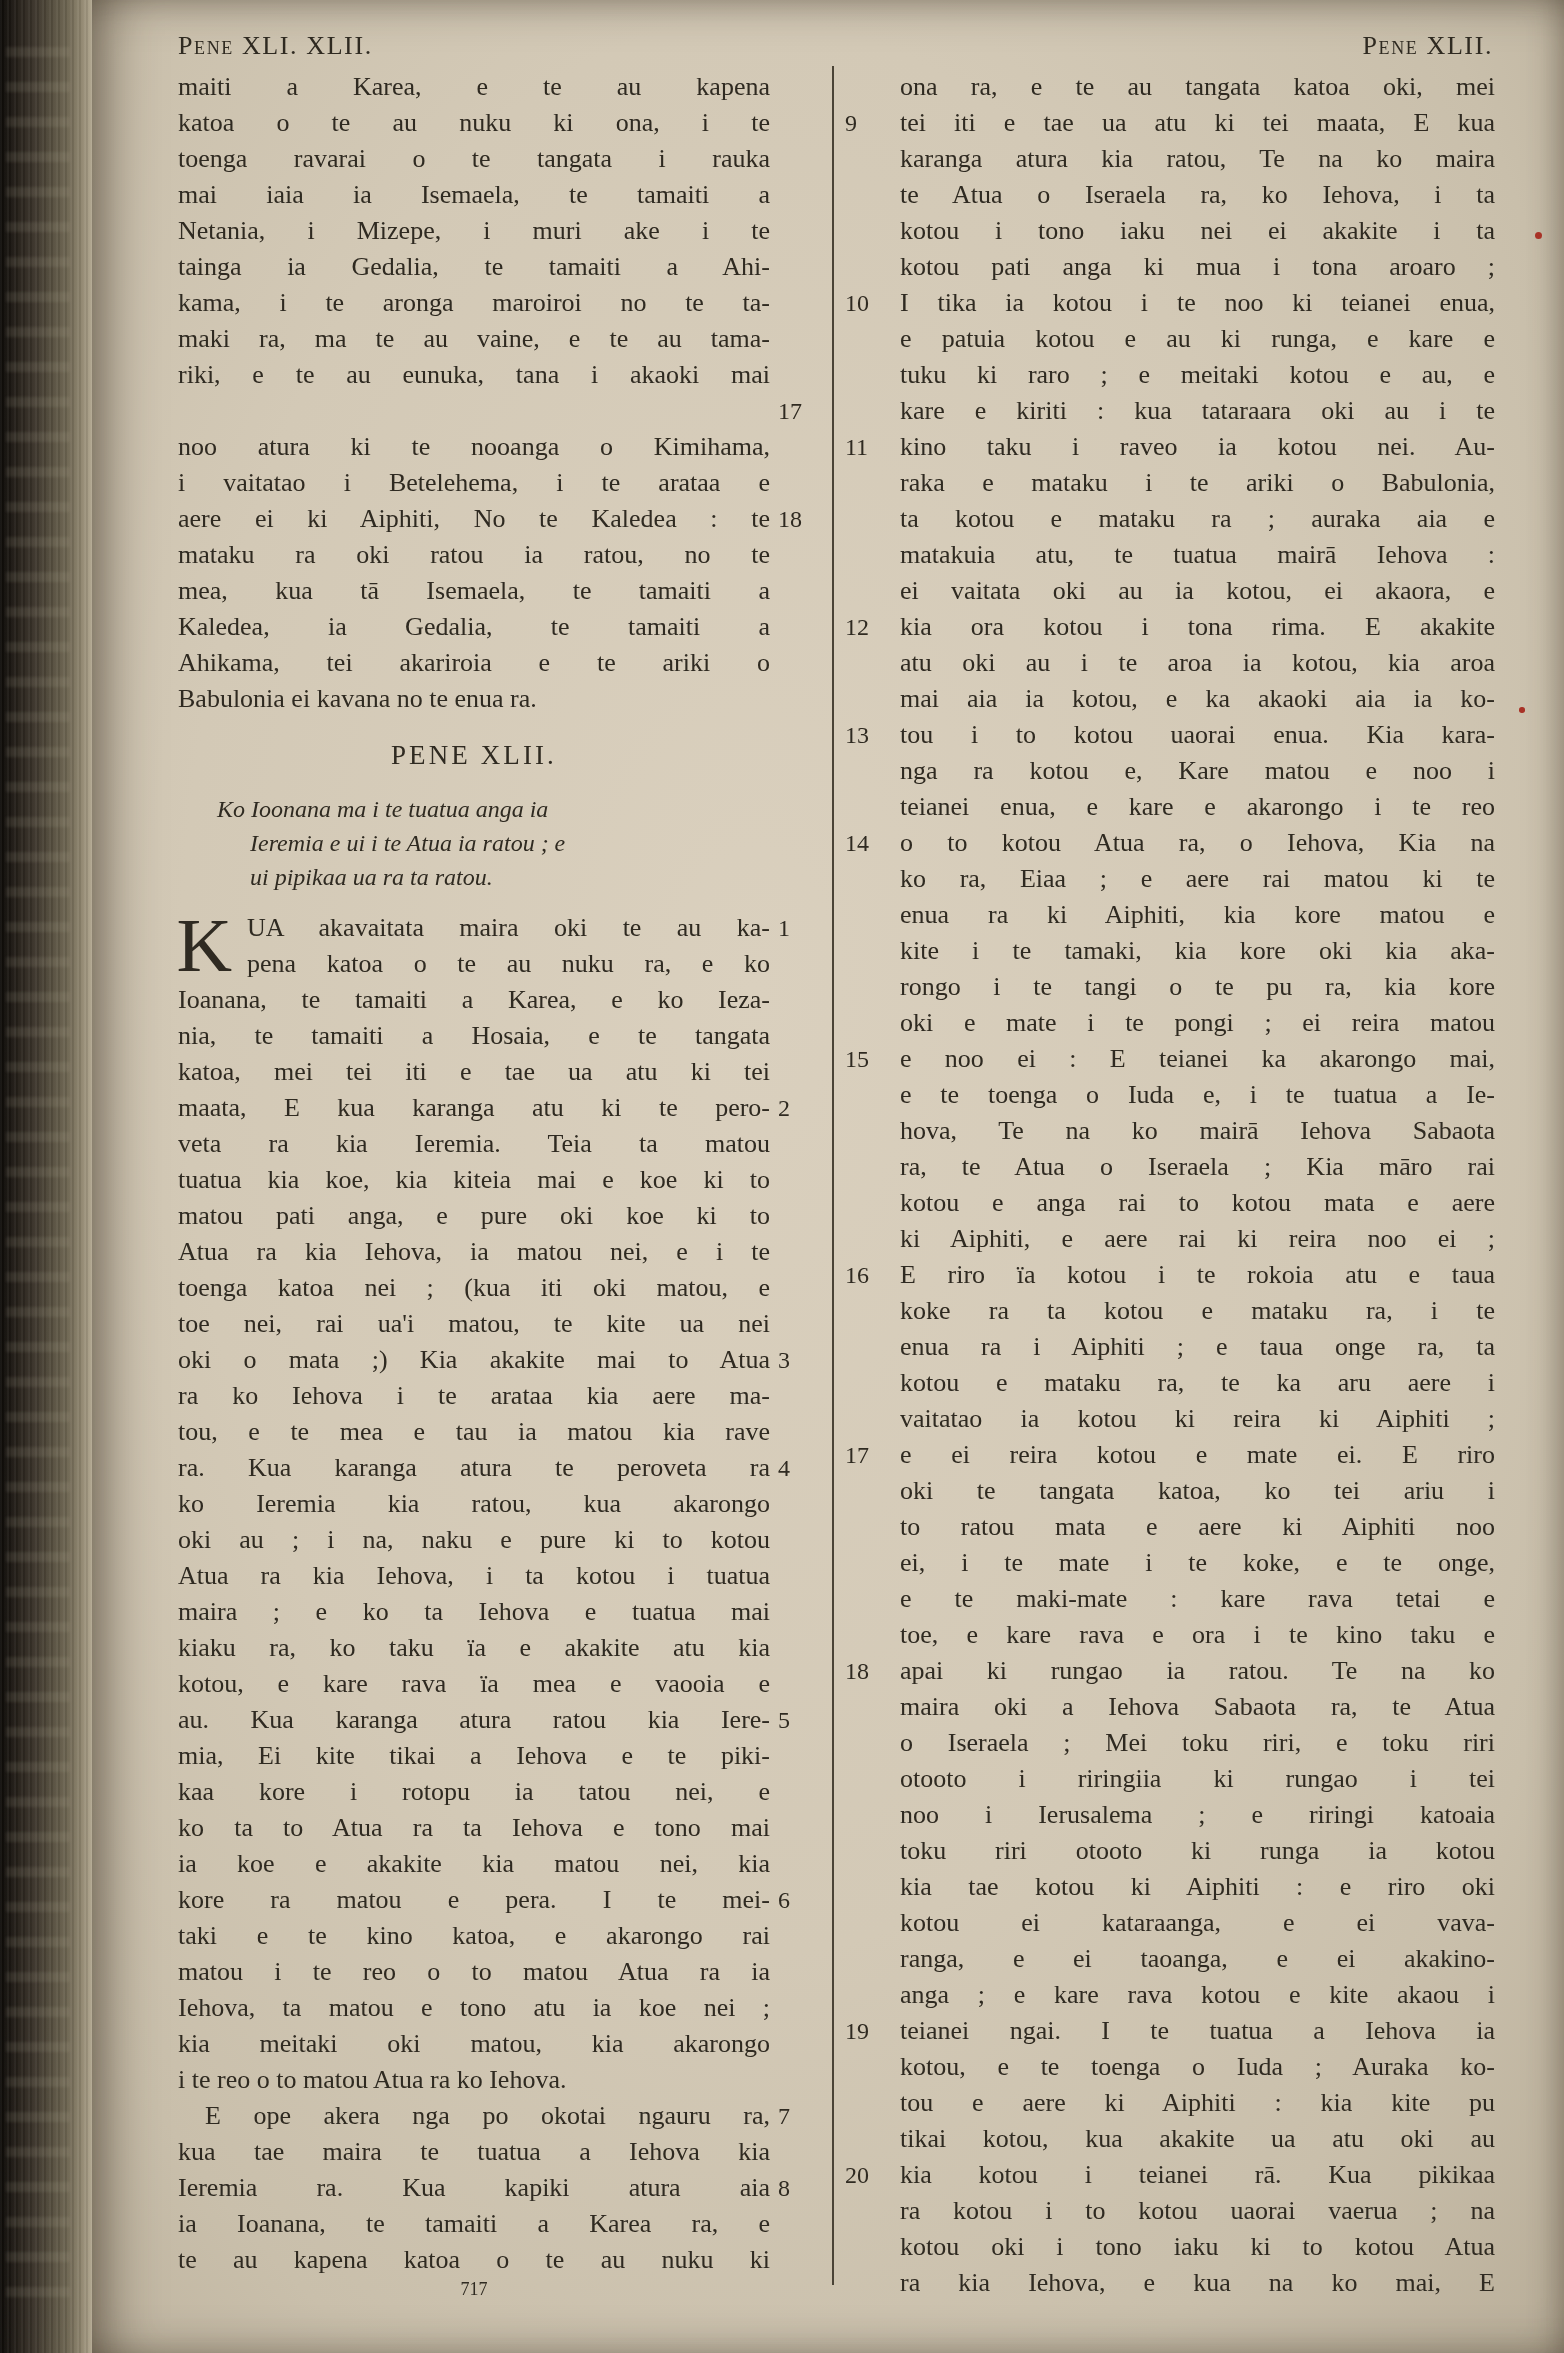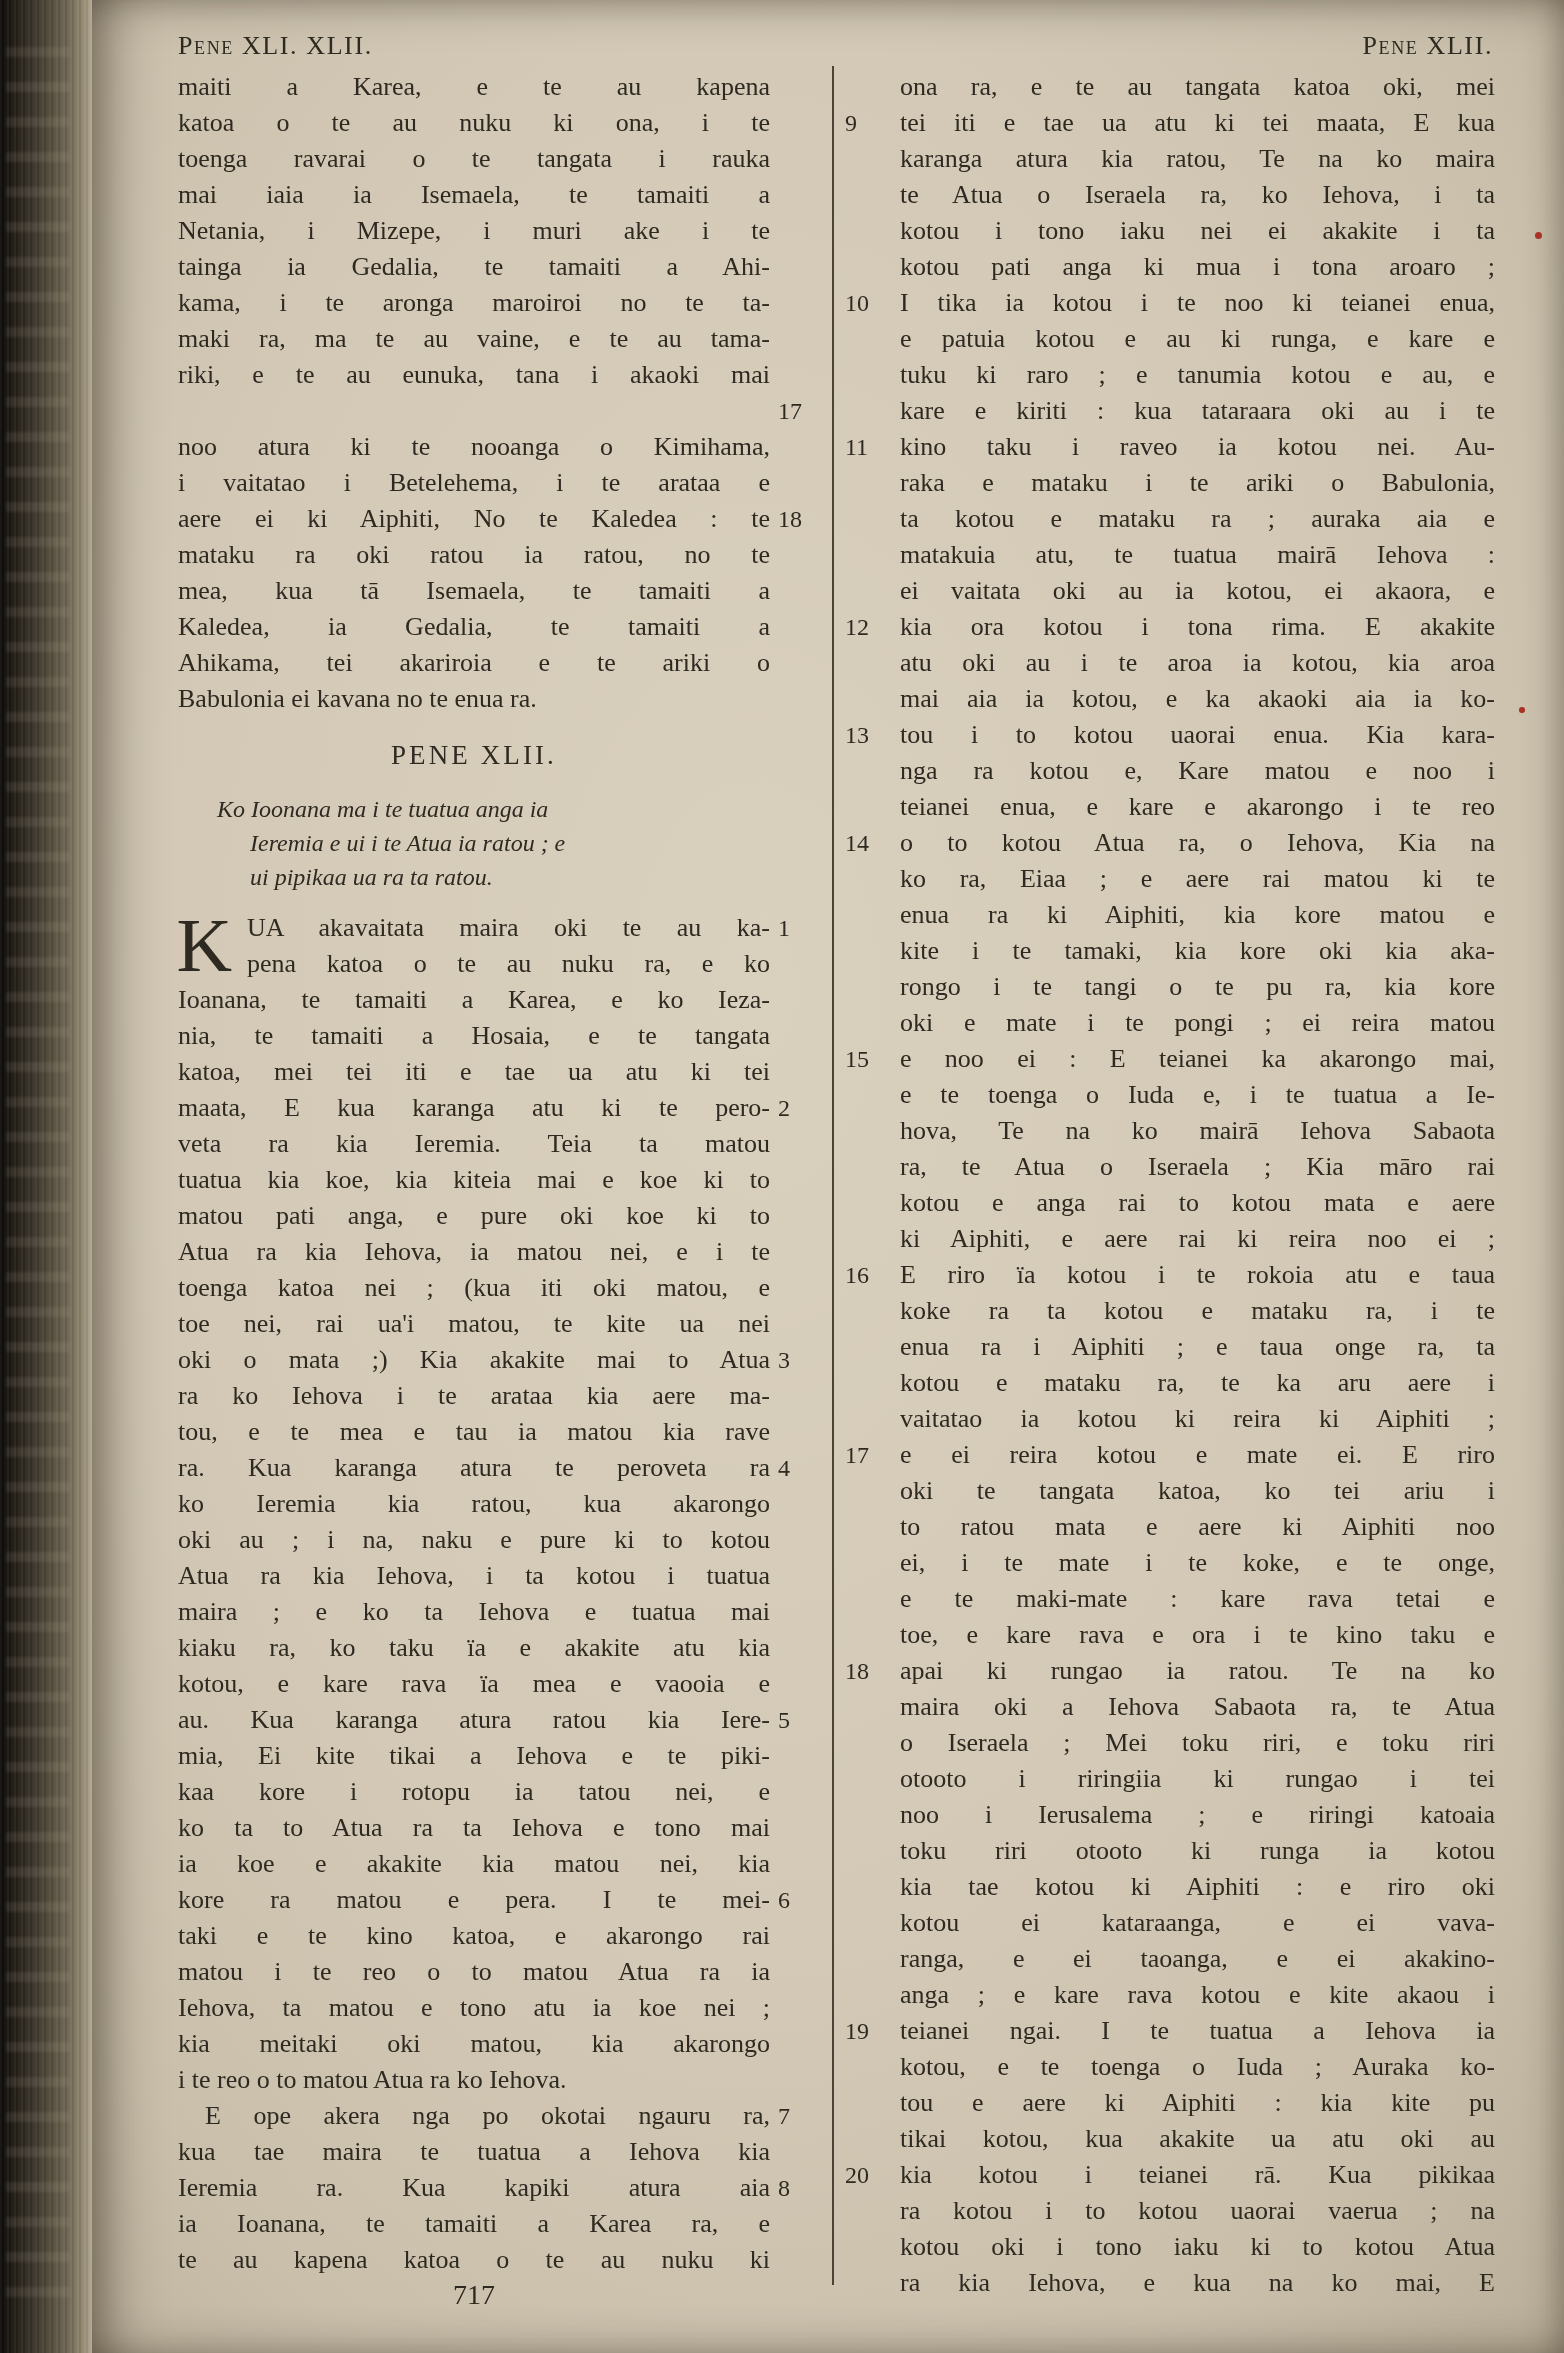--- a/index.html
+++ b/index.html
@@ -48,21 +48,21 @@
 
   .chapter-heading { margin-top:22px; margin-bottom:20.3px; height:33px; line-height:33px;
                      text-align:center; font-size:27px; letter-spacing:3.1px; }
   .chapter-summary { margin-bottom:15.6px; padding-left:17px; font-style:italic; font-size:24px; }
   .summary-line { height:34px; line-height:34px;margin-left:22px; }
   .hang { padding-left:33px; }
 
   .has-dropcap { position:relative; }
   .dropcap { position:absolute; left:-1.6px; top:1.6px; font-size:77px; line-height:69px; }
 
-  .page-number { position:absolute; left:86px; width:592px; top:2279px; text-align:center; font-size:28px; }
+  .page-number { position:absolute; left:86px; width:592px; top:2279px; text-align:center; font-size:18px; }
 
   .speck { position:absolute; border-radius:50%; background:#a83226; }
   #speck1 { left:1535px; top:232px; width:7px; height:7px; }
   #speck2 { left:1519px; top:707px; width:5.5px; height:5.5px; }
 </style>
 </head>
 <body>
 
 <div class="screen">
   <div class="spine"></div>
@@ -149,21 +149,21 @@
     <div id="col-right" class="col">
         <div class="para">
           <div class="tline"><span>ona ra, e te au tangata katoa oki, mei</span></div>
           <div class="tline"><span>tei iti e tae ua atu ki tei maata, E kua</span><span class="verse verse-left">9</span></div>
           <div class="tline"><span>karanga atura kia ratou, Te na ko maira</span></div>
           <div class="tline"><span>te Atua o Iseraela ra, ko Iehova, i ta</span></div>
           <div class="tline"><span>kotou i tono iaku nei ei akakite i ta</span></div>
           <div class="tline"><span>kotou pati anga ki mua i tona aroaro ;</span></div>
           <div class="tline"><span>I tika ia kotou i te noo ki teianei enua,</span><span class="verse verse-left">10</span></div>
           <div class="tline"><span>e patuia kotou e au ki runga, e kare e</span></div>
-          <div class="tline"><span>tuku ki raro ; e tanumia kotou e au, e</span></div>
+          <div class="tline"><span>tuku ki raro ; e meitaki kotou e au, e</span></div>
           <div class="tline"><span>kare e kiriti : kua tataraara oki au i te</span></div>
           <div class="tline"><span>kino taku i raveo ia kotou nei. Au-</span><span class="verse verse-left">11</span></div>
           <div class="tline"><span>raka e mataku i te ariki o Babulonia,</span></div>
           <div class="tline"><span>ta kotou e mataku ra ; auraka aia e</span></div>
           <div class="tline"><span>matakuia atu, te tuatua mairā Iehova :</span></div>
           <div class="tline"><span>ei vaitata oki au ia kotou, ei akaora, e</span></div>
           <div class="tline"><span>kia ora kotou i tona rima. E akakite</span><span class="verse verse-left">12</span></div>
           <div class="tline"><span>atu oki au i te aroa ia kotou, kia aroa</span></div>
           <div class="tline"><span>mai aia ia kotou, e ka akaoki aia ia ko-</span></div>
           <div class="tline"><span>tou i to kotou uaorai enua. Kia kara-</span><span class="verse verse-left">13</span></div>

